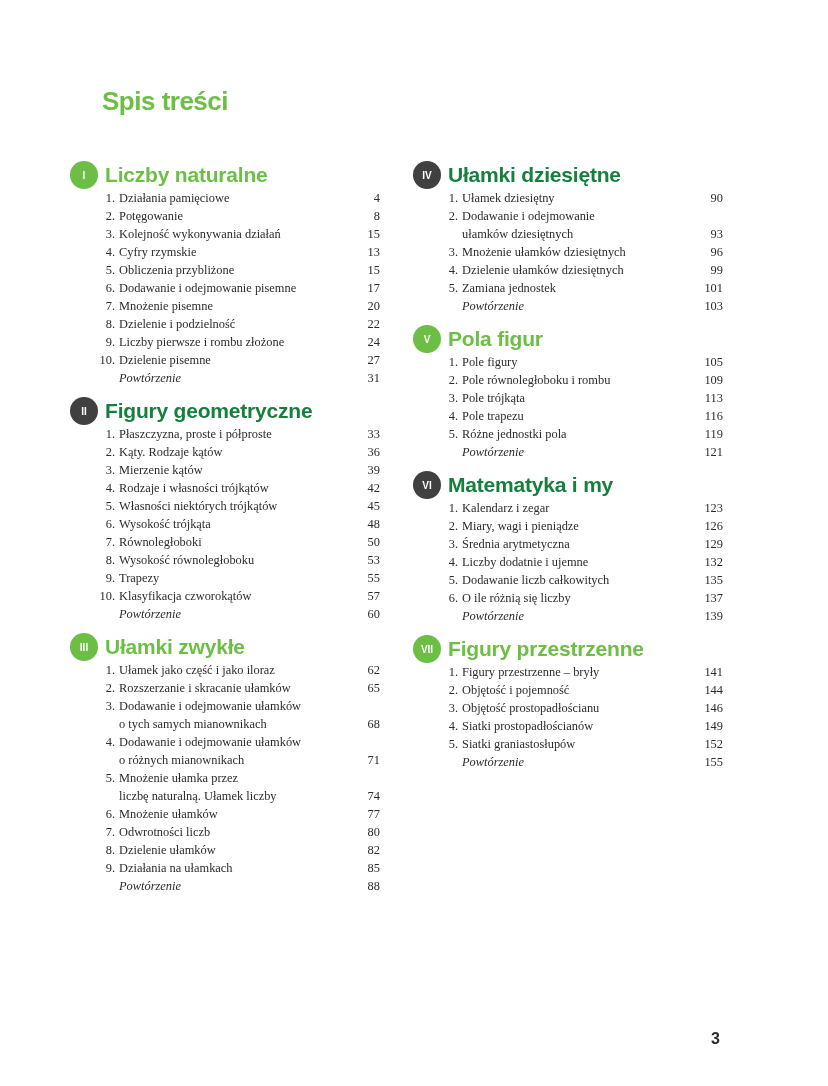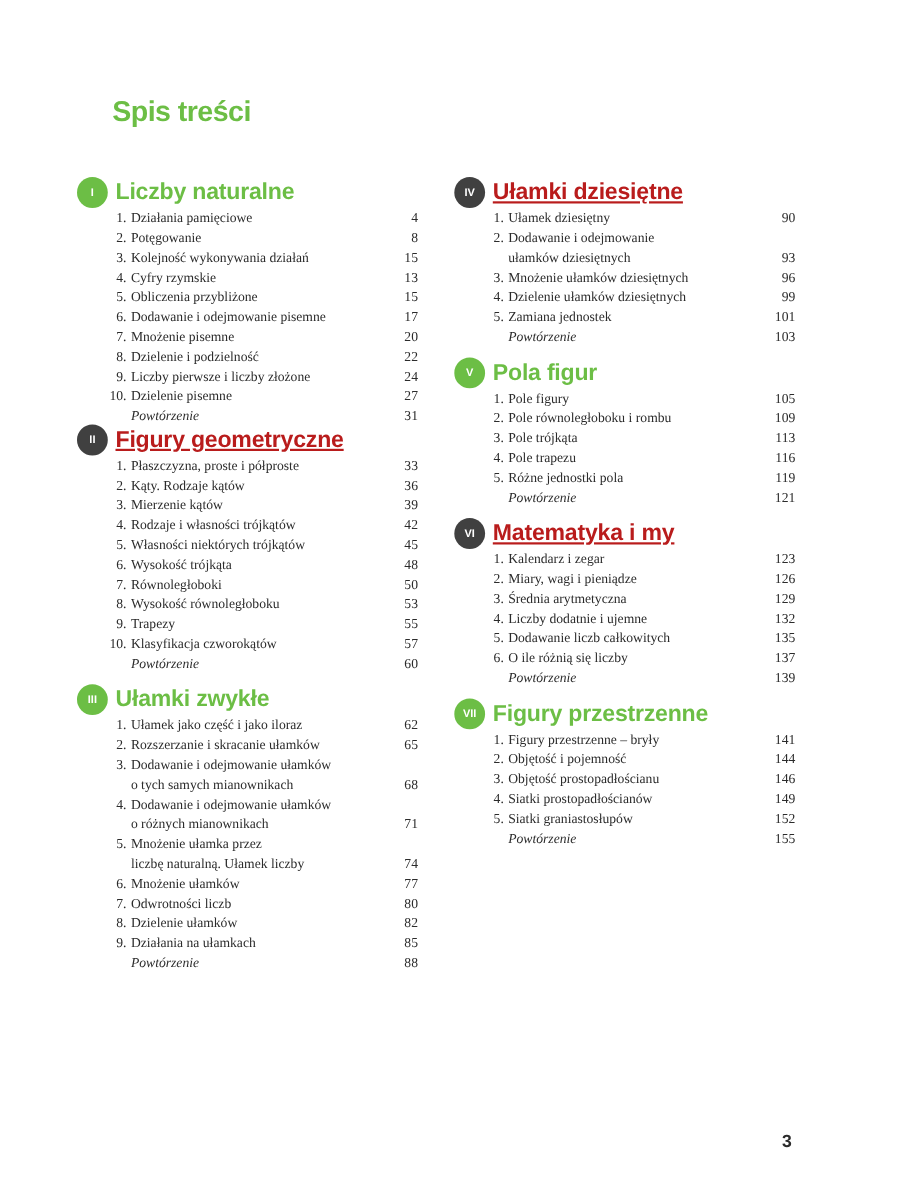--- a/index.html
+++ b/index.html
@@ -15,28 +15,28 @@
   .sec-head { display: flex; align-items: center; height: 26px; margin-bottom: 1px; }
   .badge { width: 28px; height: 28px; border-radius: 50%; flex: 0 0 28px;
            display: flex; align-items: center; justify-content: center;
            font-family: "Liberation Sans", sans-serif; font-weight: bold;
            font-size: 10px; color: #ffffff; }
   .sec-title { margin-left: 7px; font-family: "Liberation Sans", sans-serif;
                font-weight: bold; font-size: 21px; letter-spacing: -0.2px; }
   .green .badge { background: #6cbe45; }
   .green .sec-title { color: #6cbe45; }
   .blue .badge { background: #404040; }
-  .blue .sec-title { color: #b91c1c; text-decoration: underline; }
+  .blue .sec-title { color: #15803d; }
   .items { list-style: none; margin: 0; padding: 0; }
   .item { display: flex; align-items: flex-end; font-size: 12.4px; line-height: 18px; }
   .num { width: 45px; text-align: right; flex: 0 0 45px; }
   .txt { margin-left: 4px; flex: 1 1 auto; }
   .pg { width: 40px; text-align: right; flex: 0 0 40px; }
   .review .txt { font-style: italic; }
-  .gap-left-2 { }
+  .gap-left-2 { margin-top: 11px; }
   .gap-left-3 { margin-top: 11px; }
   .gap-right { margin-top: 11px; }
   .page-num { position: absolute; left: 711px; top: 1030px;
               font-family: "Liberation Sans", sans-serif; font-weight: bold;
               font-size: 16px; color: #2b2b2b; }
 </style>
 </head>
 <body>
 
 <h1 class="title">Spis treści</h1>
@@ -83,21 +83,21 @@
           <span class="txt">Mnożenie pisemne</span>
           <span class="pg">20</span>
         </li>
         <li class="item">
           <span class="num">8.</span>
           <span class="txt">Dzielenie i podzielność</span>
           <span class="pg">22</span>
         </li>
         <li class="item">
           <span class="num">9.</span>
-          <span class="txt">Liczby pierwsze i liczby złożone</span>
+          <span class="txt">Liczby pierwsze i rombu złożone</span>
           <span class="pg">24</span>
         </li>
         <li class="item">
           <span class="num">10.</span>
           <span class="txt">Dzielenie pisemne</span>
           <span class="pg">27</span>
         </li>
         <li class="item review">
           <span class="num"></span>
           <span class="txt">Powtórzenie</span>

